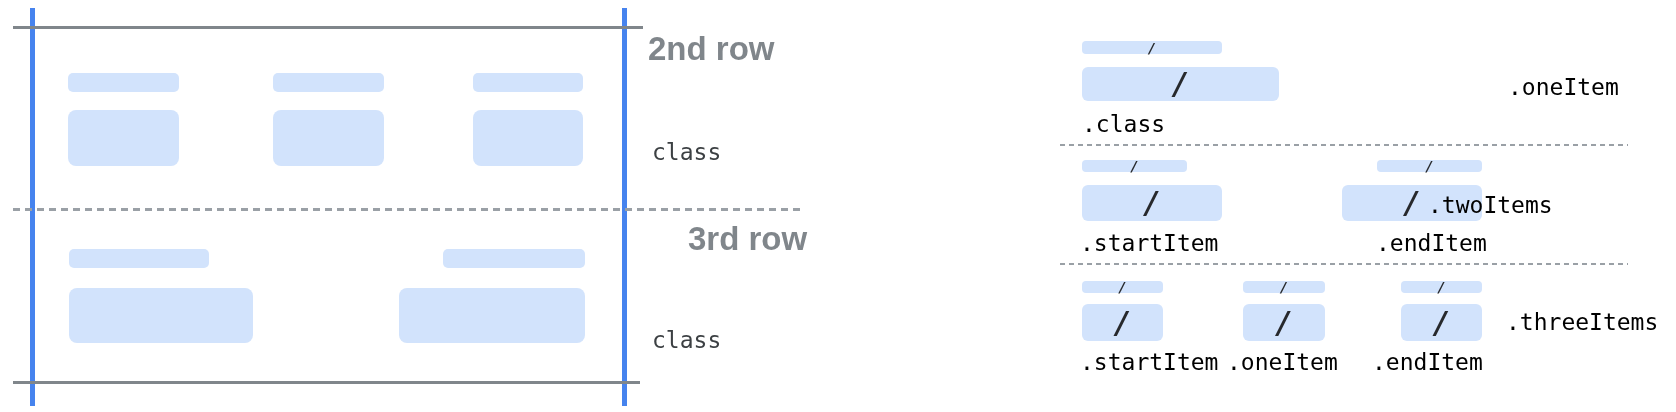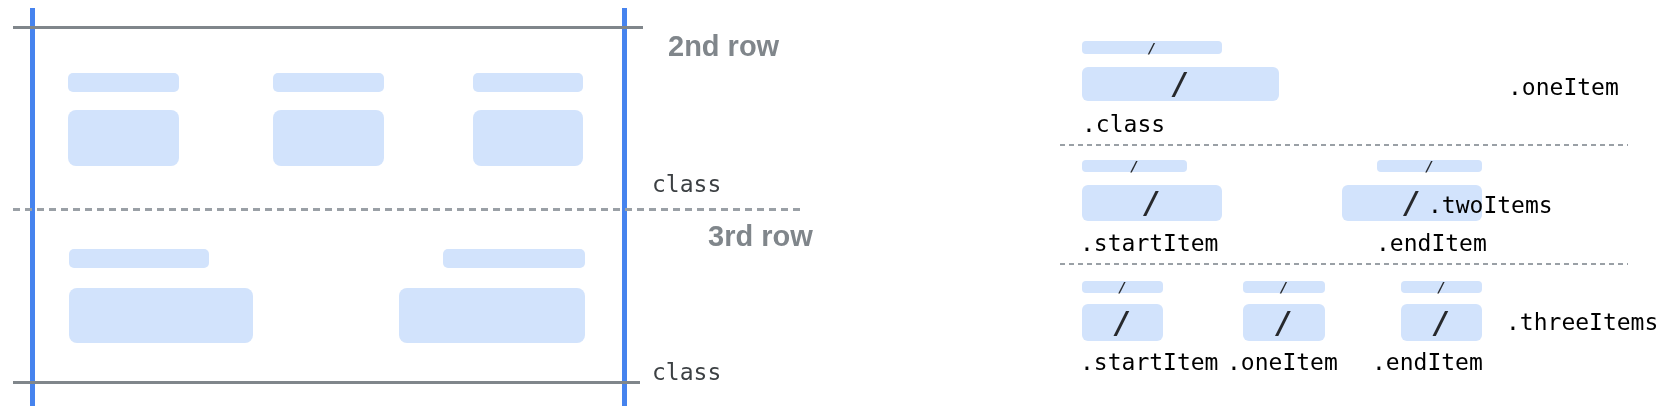--- a/index.html
+++ b/index.html
@@ -18,29 +18,29 @@
   .hline.top{left:13px;width:630px;top:26px;}
   .hline.bottom{left:13px;width:627px;top:381px;}
   .dashline{
     position:absolute;left:13px;top:208px;width:789px;height:3px;
     background:repeating-linear-gradient(90deg,#9aa0a6 0 7px,transparent 7px 12px);
   }
   .bar{position:absolute;background:#d2e3fc;border-radius:5px;}
   .box{position:absolute;background:#d2e3fc;border-radius:8px;}
   
   .annot-title{
-    position:absolute;left:668px;
-    font-size:29px;font-weight:700;color:#80868b;letter-spacing:0;
+    position:absolute;left:648px;
+    font-size:33px;font-weight:700;color:#80868b;letter-spacing:0;
   }
   .code-block{
     position:absolute;left:652px;
     font-family:"DejaVu Sans Mono","Liberation Mono",monospace;
     font-size:23px;line-height:33px;color:#3c4043;white-space:pre;
   }
-  .code-line{height:33px;margin-top:32px;}
+  .code-line{height:33px;}
   
   .dotline{
     position:absolute;left:1060px;width:568px;height:2px;
     background:repeating-linear-gradient(90deg,#9aa0a6 0 5px,transparent 5px 9px);
   }
   .item-bar{
     position:absolute;background:#d2e3fc;border-radius:4px;
     display:flex;align-items:center;justify-content:center;
   }
   .item-box{

